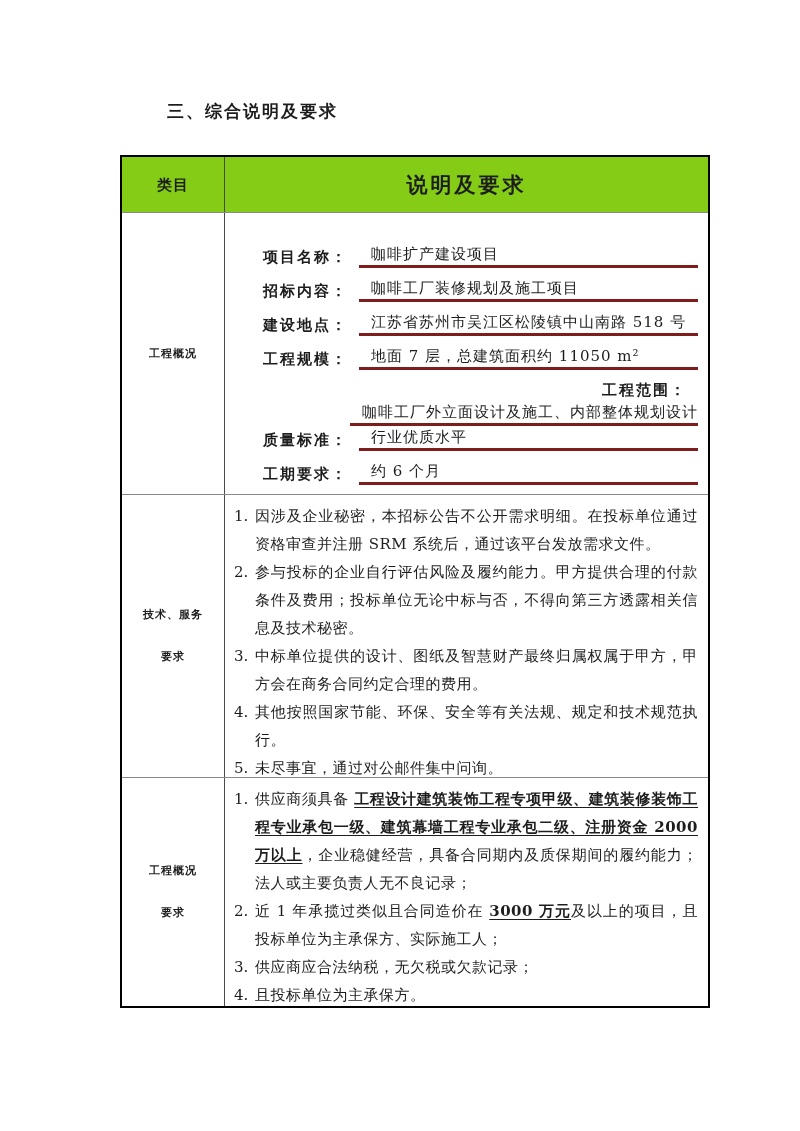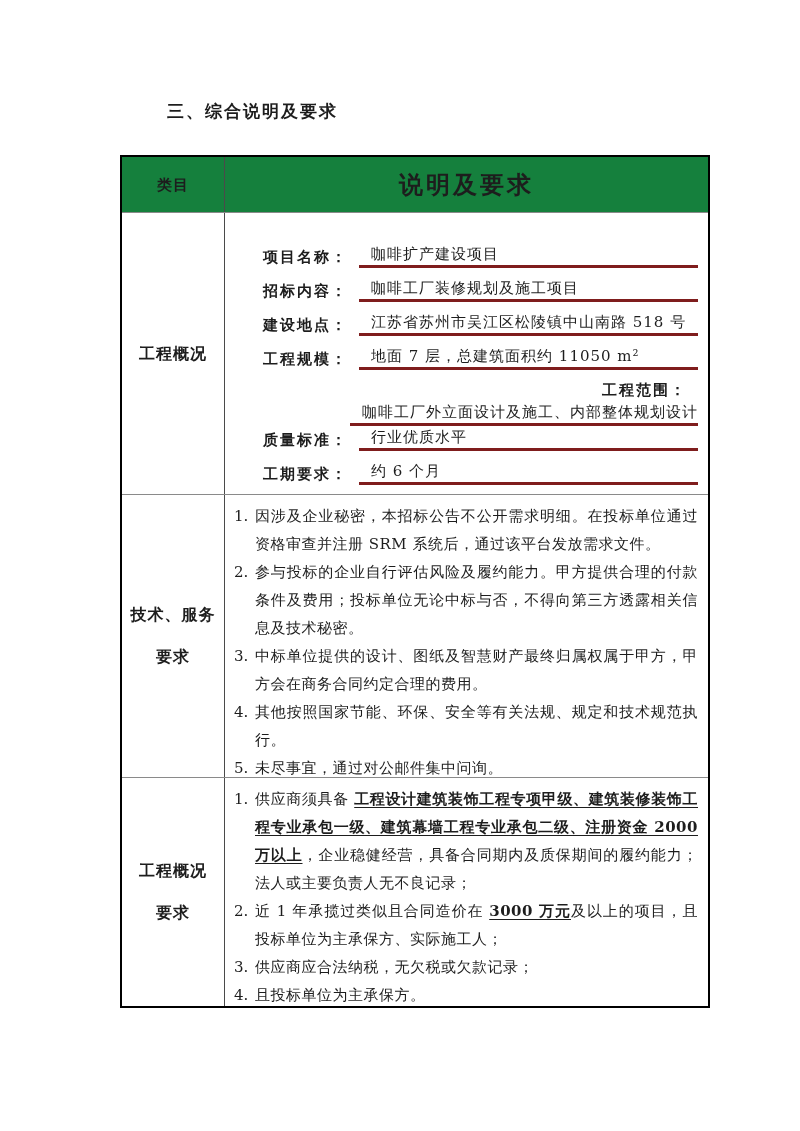--- a/index.html
+++ b/index.html
@@ -15,30 +15,30 @@
   }
   .req-table {
     position:absolute; left:120px; top:155px; width:590px;
     border:2px solid #000; background:#fff;
   }
   .trow { display:flex; width:100%; }
   .trow.bordered { border-bottom:1px solid #8a8a8a; }
   .cat-cell {
     width:103px; flex:none; border-right:1px solid #4a4a4a;
     display:flex; flex-direction:column; align-items:center; justify-content:center;
-    font-weight:bold; font-size:16px; letter-spacing:1px; text-align:center;
+    font-weight:bold; font-size:11px; letter-spacing:1px; text-align:center;
     row-gap:16px; line-height:26px;
   }
   .content-cell { flex:1; min-width:0; }
   
-  .header-row { height:56px; background:#15803d; border-bottom:1px solid #8a8a8a; }
+  .header-row { height:56px; background:#84cc16; border-bottom:1px solid #8a8a8a; }
   .header-row .cat-cell { font-size:15px; }
   .header-desc {
     flex:1; display:flex; align-items:center; justify-content:center;
-    font-size:24px; font-weight:bold; letter-spacing:3px;
+    font-size:21px; font-weight:bold; letter-spacing:3px;
   }
   
   .row-overview  { height:282px; }
   .row-tech      { height:283px; }
   .row-qual      { height:228px; }
   
   .fields { padding:30px 10px 0 38px; font-size:15px; }
   .field { display:flex; align-items:flex-end; margin-bottom:9px; }
   .flabel {
     width:96px; flex:none; font-weight:bold; letter-spacing:2px;

